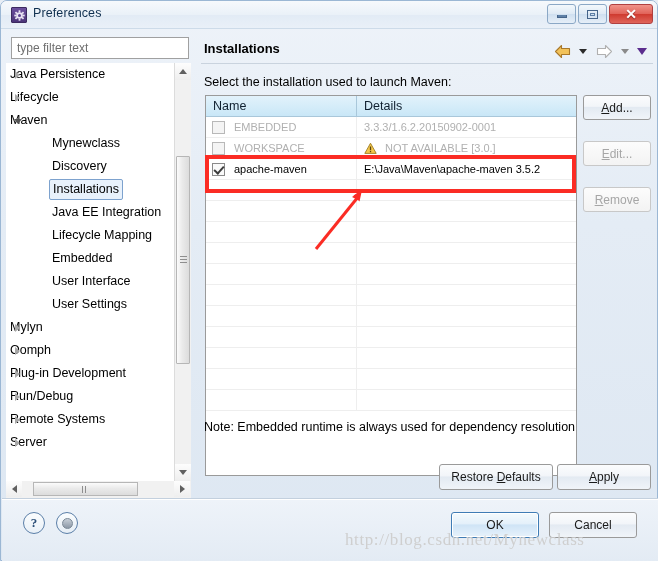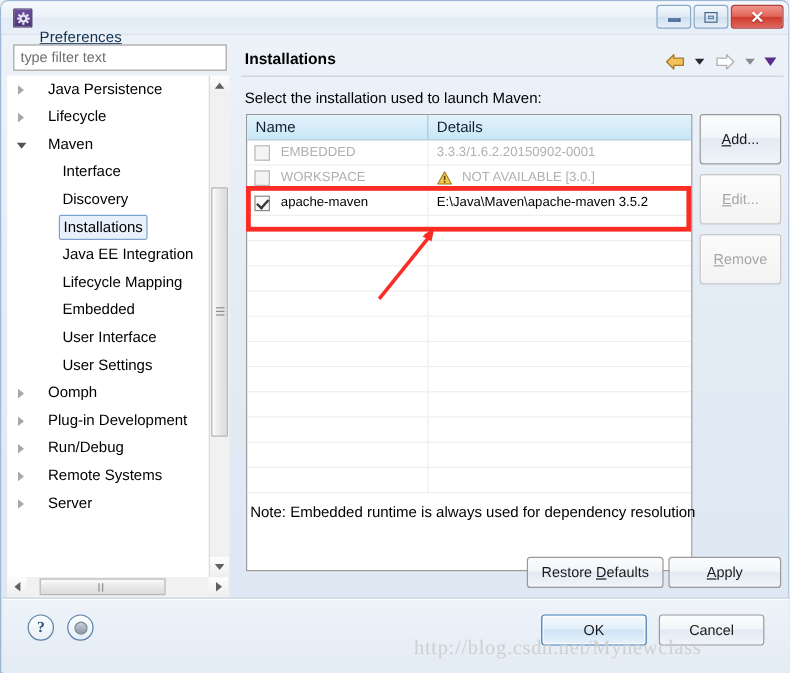--- a/index.html
+++ b/index.html
@@ -52,26 +52,25 @@
     border: 1px solid #3c2a60;
     box-sizing: border-box;
     border-radius: 1px;
     display: flex;
     align-items: center;
     justify-content: center;
   }
   .title-icon svg { display:block; }
   .title-text {
     position: absolute;
-    left: 32px; top: 23px;
+    left: 32px; top: 5px;
     font-size: 12.5px;
     color: #103050;
     letter-spacing: .1px;
     white-space: nowrap;
-    text-decoration: underline;
   }
 
   .winbtns {
     position: absolute;
     right: 4px; top: 3px;
     display: flex;
     gap: 2px;
   }
   .winbtn {
     width: 29px; height: 20px;
@@ -141,21 +140,21 @@
     left: 0; top: 0;
     width: 165px;
   }
   .tree-item {
     position: relative;
     height: 23px;
     line-height: 23px;
     font-size: 12.5px;
     color: #000000;
     white-space: nowrap;
-    padding-left: 34px;
+    padding-left: 4px;
     box-sizing: border-box;
   }
   .tree-item.child { padding-left: 46px; }
   .tree-item .twisty {
     position: absolute;
     left: 9px; top: 8px;
     width: 0; height: 0;
   }
   .twisty.collapsed {
     border-left: 5px solid #a8a8a8;
@@ -379,32 +378,31 @@
     background: linear-gradient(to bottom,#fbfcfd 0%,#f2f5f9 45%,#e3eaf2 50%,#f0f4f9 100%);
     border: 1px solid #9a9a9a;
     border-radius: 3px;
     box-sizing: border-box;
     text-align: center;
     white-space: nowrap;
     display: flex;
     align-items: center;
     justify-content: center;
   }
-  .btn.side { width: 68px; height: 42px; margin-bottom: 8px; }
+  .btn.side { width: 68px; height: 25px; margin-bottom: 21px; }
   .btn.dis { color: #a6a6a6; border-color: #c8c8c8; background: linear-gradient(to bottom,#fcfcfc,#f3f3f3); }
   .btn u { text-decoration: underline; }
 
   .note {
     position: absolute;
     left: 203px; top: 418px;
     width: 380px;
     font-size: 12.5px;
     line-height: 16px;
     color: #000000;
-    text-align: center;
   }
 
   .btn.bottom { height: 26px; padding: 0 20px; }
   #restore-defaults-button { position: absolute; left: 438px; top: 463px; width: 114px; height: 26px; }
   #apply-button          { position: absolute; left: 556px; top: 463px; width: 94px;  height: 26px; }
 
   .footer-sep {
     position: absolute;
     left: 1px; top: 497px;
     width: 656px; height: 1px;
@@ -520,28 +518,29 @@
       </div>
     </div>
 
     <div class="filter-box">type filter text</div>
 
     <div class="tree-pane">
       <div class="tree-list" id="tree-list">
           <div class="tree-item"><span class="twisty collapsed"></span><span class="tree-label">Java Persistence</span></div>
           <div class="tree-item"><span class="twisty collapsed"></span><span class="tree-label">Lifecycle</span></div>
           <div class="tree-item"><span class="twisty expanded"></span><span class="tree-label">Maven</span></div>
-          <div class="tree-item child"><span class="tree-label">Interface</span></div>
+          <div class="tree-item child"><span class="tree-label">Mynewclass</span></div>
           <div class="tree-item child"><span class="tree-label">Discovery</span></div>
           <div class="tree-item child selected"><span class="tree-label">Installations</span></div>
           <div class="tree-item child"><span class="tree-label">Java EE Integration</span></div>
           <div class="tree-item child"><span class="tree-label">Lifecycle Mapping</span></div>
           <div class="tree-item child"><span class="tree-label">Embedded</span></div>
           <div class="tree-item child"><span class="tree-label">User Interface</span></div>
           <div class="tree-item child"><span class="tree-label">User Settings</span></div>
+          <div class="tree-item"><span class="twisty collapsed"></span><span class="tree-label">Mylyn</span></div>
           <div class="tree-item"><span class="twisty collapsed"></span><span class="tree-label">Oomph</span></div>
           <div class="tree-item"><span class="twisty collapsed"></span><span class="tree-label">Plug-in Development</span></div>
           <div class="tree-item"><span class="twisty collapsed"></span><span class="tree-label">Run/Debug</span></div>
           <div class="tree-item"><span class="twisty collapsed"></span><span class="tree-label">Remote Systems</span></div>
           <div class="tree-item"><span class="twisty collapsed"></span><span class="tree-label">Server</span></div>
           <div class="tree-item"></div>
         </div>
 
       <div class="vscroll">
         <div class="arrow-up">

